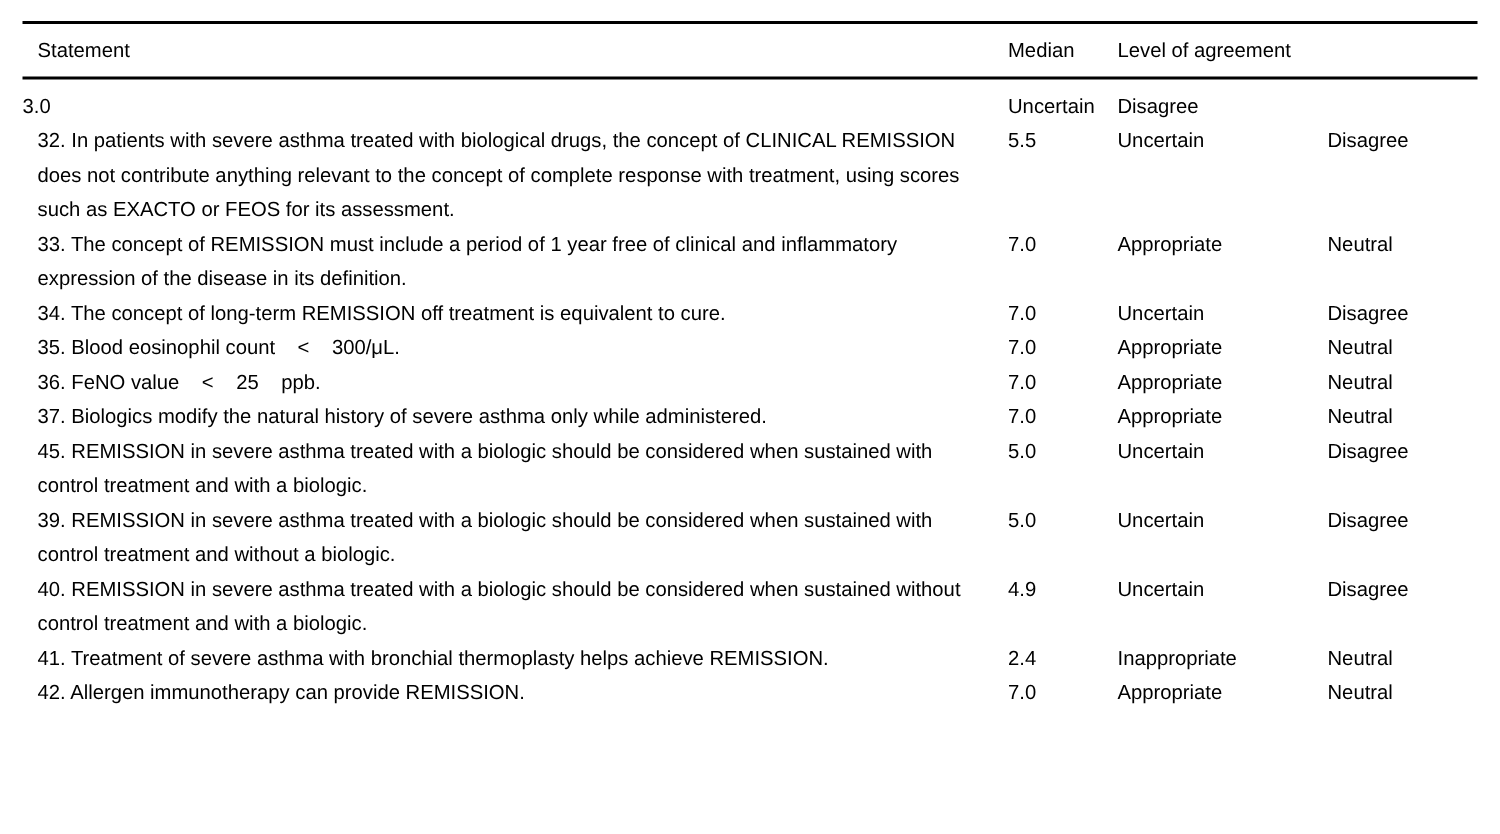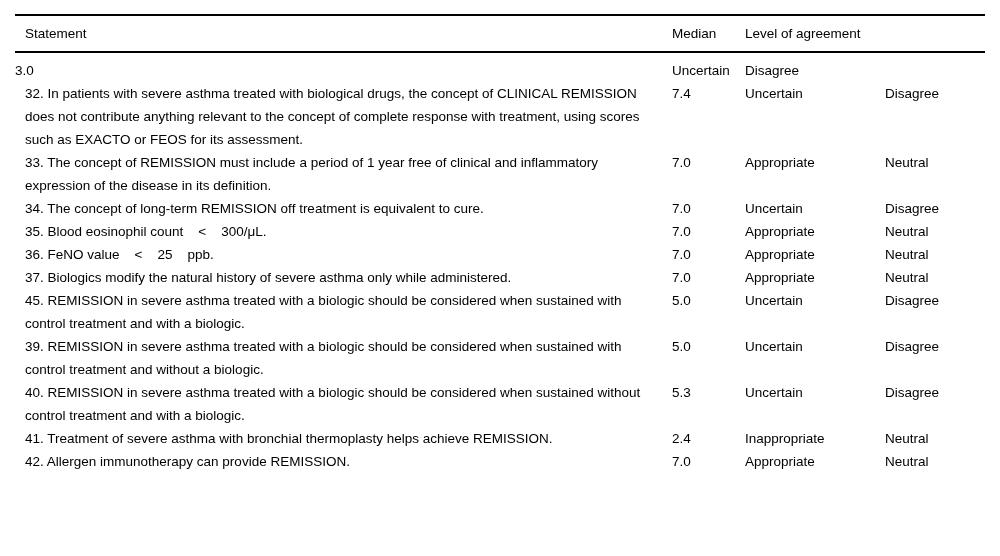--- a/index.html
+++ b/index.html
@@ -64,21 +64,21 @@
     <div class="body-rows">
 
       <div class="row">
         <div class="cell num">3.0</div>
         <div class="cell">Uncertain</div>
         <div class="cell">Disagree</div>
       </div>
 
       <div class="row">
         <div class="cell statement">32. In patients with severe asthma treated with biological drugs, the concept of CLINICAL REMISSION does not contribute anything relevant to the concept of complete response with treatment, using scores such as EXACTO or FEOS for its assessment.</div>
-        <div class="cell num">7.4</div>
+        <div class="cell num">5.5</div>
         <div class="cell">Uncertain</div>
         <div class="cell">Disagree</div>
       </div>
 
       <div class="row">
         <div class="cell statement">33. The concept of REMISSION must include a period of 1 year free of clinical and inflammatory expression of the disease in its definition.</div>
         <div class="cell num">7.0</div>
         <div class="cell">Appropriate</div>
         <div class="cell">Neutral</div>
       </div>
@@ -120,21 +120,21 @@
 
       <div class="row">
         <div class="cell statement">39. REMISSION in severe asthma treated with a biologic should be considered when sustained with control treatment and without a biologic.</div>
         <div class="cell num">5.0</div>
         <div class="cell">Uncertain</div>
         <div class="cell">Disagree</div>
       </div>
 
       <div class="row">
         <div class="cell statement">40. REMISSION in severe asthma treated with a biologic should be considered when sustained without control treatment and with a biologic.</div>
-        <div class="cell num">5.3</div>
+        <div class="cell num">4.9</div>
         <div class="cell">Uncertain</div>
         <div class="cell">Disagree</div>
       </div>
 
       <div class="row">
         <div class="cell statement">41. Treatment of severe asthma with bronchial thermoplasty helps achieve REMISSION.</div>
         <div class="cell num">2.4</div>
         <div class="cell">Inappropriate</div>
         <div class="cell">Neutral</div>
       </div>

